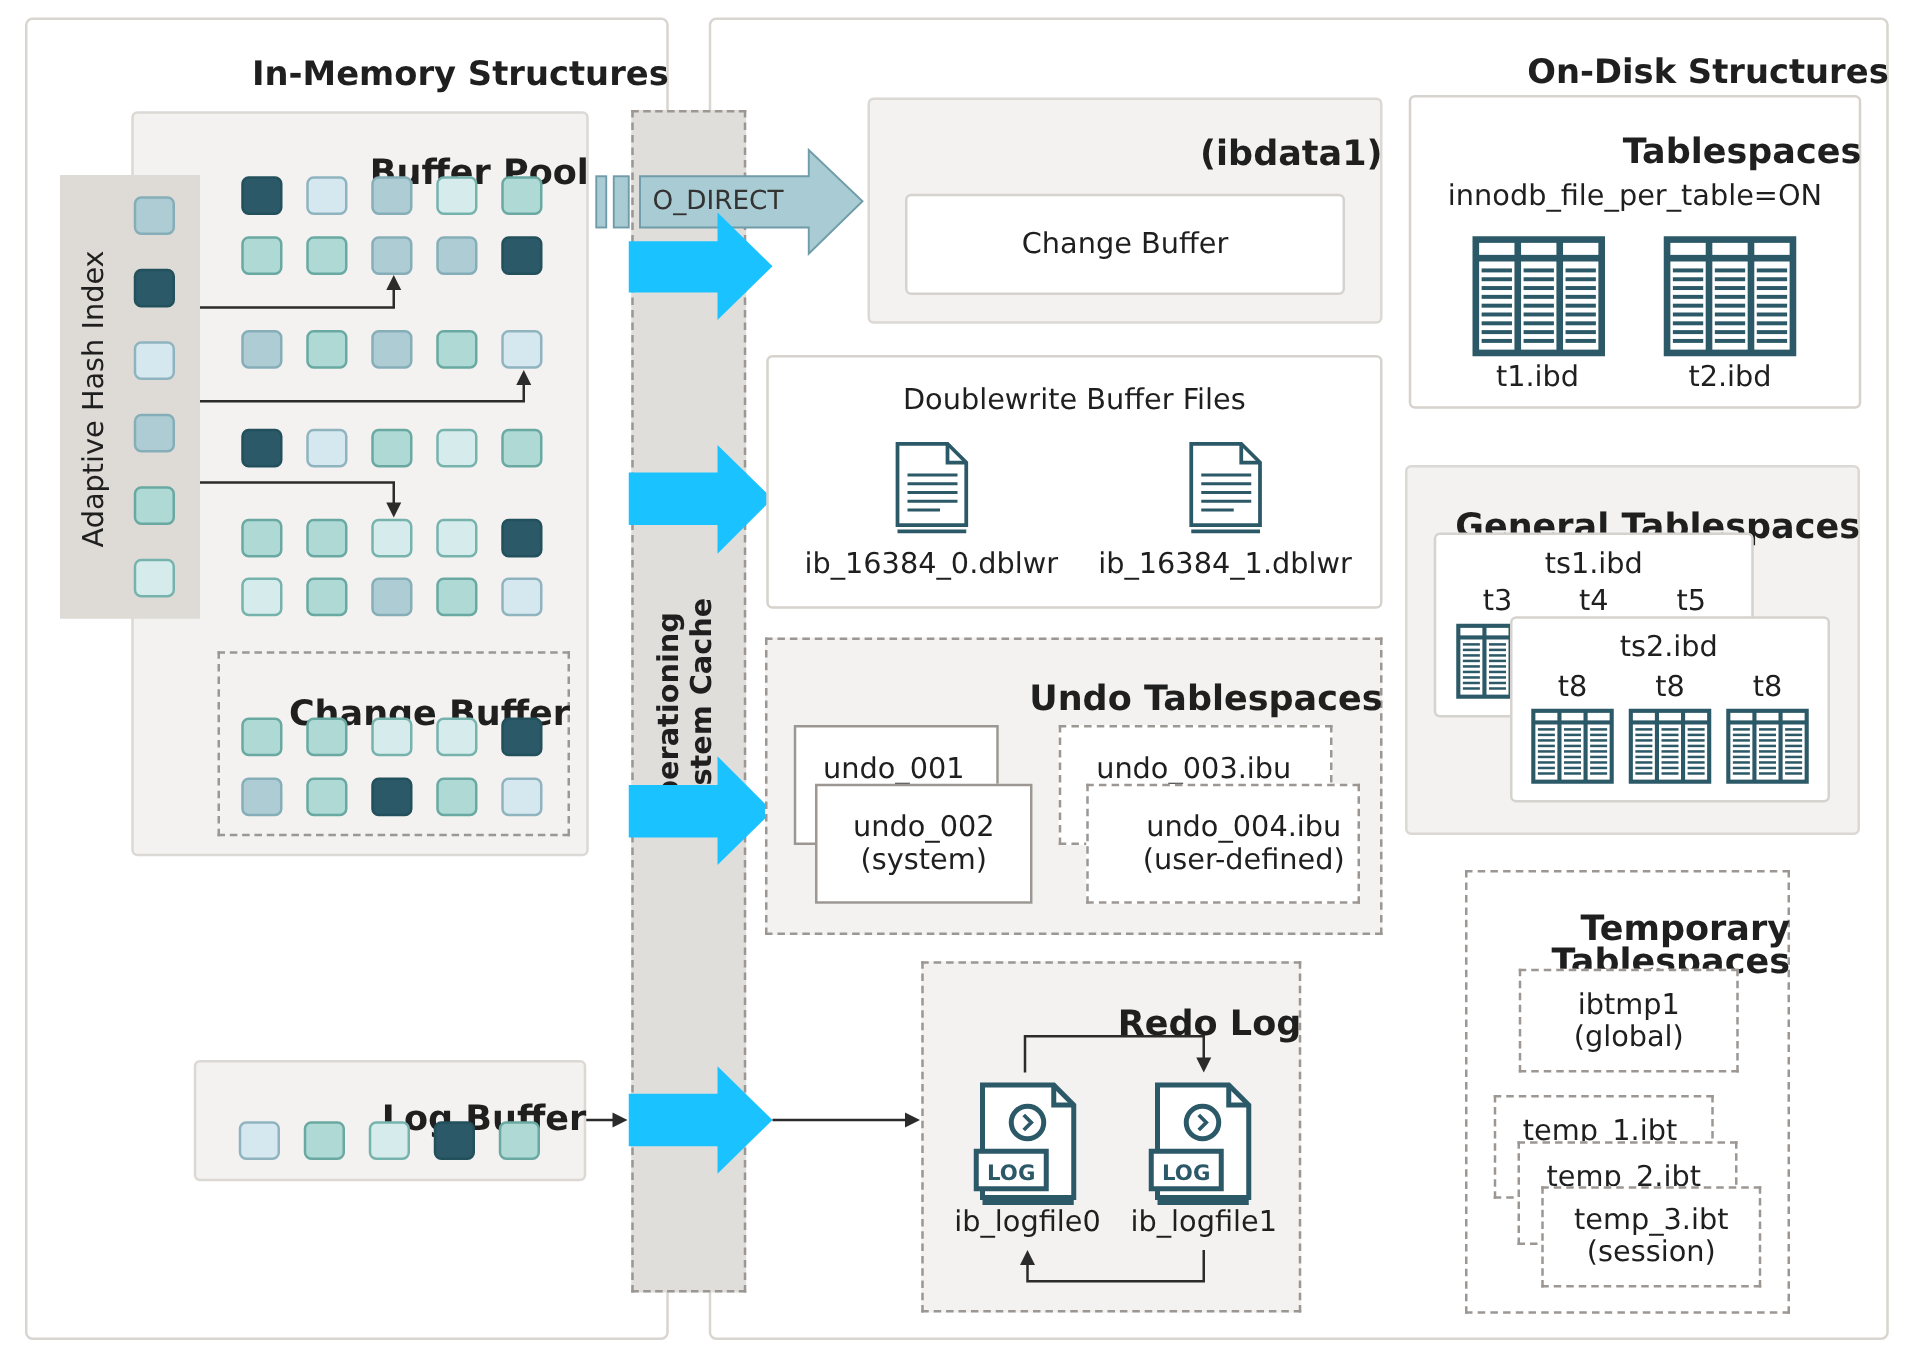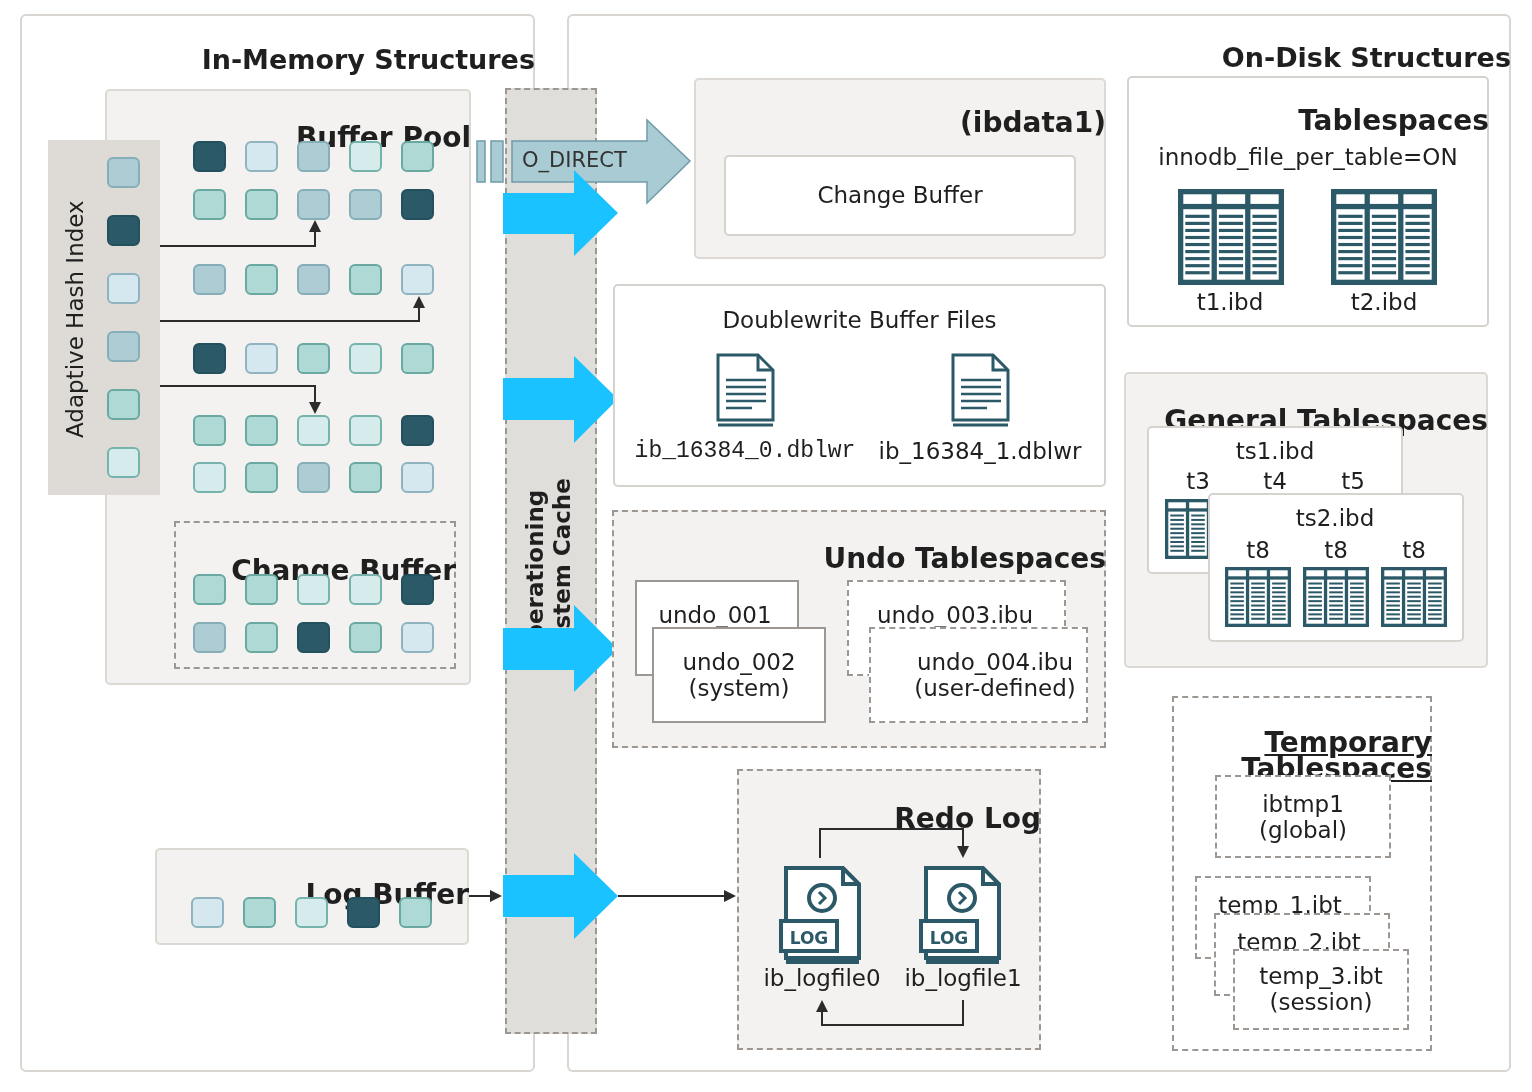--- a/index.html
+++ b/index.html
@@ -164,21 +164,21 @@
     <path d="M718 425 H773"></path>
     <path d="M726 380 H766 M726 387 H766 M726 394 H766 M726 401 H766 M726 408 H752" stroke-width="2.5"></path>
   </g>
   <g fill="#fff" stroke="#2c5967" stroke-width="3">
     <path d="M953 355 H993 L1008 370 V420 H953 Z"></path>
     <path d="M993 355 V370 H1008" fill="none"></path>
     <path d="M953 425 H1008"></path>
     <path d="M961 380 H1001 M961 387 H1001 M961 394 H1001 M961 401 H1001 M961 408 H987" stroke-width="2.5"></path>
   </g>
 </svg>
-<div class="abs txt" style="left:625px;top:438px;width:240px;font-family:Liberation Mono, monospace;">ib_16384_0.dblwr</div>
+<div class="abs txt" style="left:625px;top:438px;width:240px;">ib_16384_0.dblwr</div>
 <div class="abs txt" style="left:862px;top:438px;width:236px;">ib_16384_1.dblwr</div>
 
 <div class="abs dashed" style="left:612px;top:510px;width:494px;height:238px;"></div>
 <div class="abs title mid" style="left:612px;top:522px;width:494px;">Undo Tablespaces</div>
 <div class="abs solid-w" style="left:635px;top:580px;width:164px;height:96px;"></div>
 <div class="abs txt" style="left:640px;top:602px;width:150px;">undo_001</div>
 <div class="abs solid-w" style="left:652px;top:627px;width:174px;height:96px;"></div>
 <div class="abs txt" style="left:652px;top:649px;width:174px;">
   <div>undo_002</div>
   <div>(system)</div>
@@ -455,21 +455,21 @@
     <rect x="47.099999999999994" y="24.330000000000002" width="13.599999999999998" height="2" fill="#2c5967"></rect>
     <rect x="47.099999999999994" y="28.740000000000002" width="13.599999999999998" height="2" fill="#2c5967"></rect>
     <rect x="47.099999999999994" y="33.150000000000006" width="13.599999999999998" height="2" fill="#2c5967"></rect>
     <rect x="47.099999999999994" y="37.56" width="13.599999999999998" height="2" fill="#2c5967"></rect>
     <rect x="47.099999999999994" y="41.97" width="13.599999999999998" height="2" fill="#2c5967"></rect>
     <rect x="47.099999999999994" y="46.38" width="13.599999999999998" height="2" fill="#2c5967"></rect>
     <rect x="47.099999999999994" y="50.79" width="13.599999999999998" height="2" fill="#2c5967"></rect>
   </svg>
 
 <div class="abs dashed-w" style="left:1172px;top:696px;width:260px;height:355px;"></div>
-<div class="abs title mid" style="left:1172px;top:710px;width:260px;line-height:26px;text-decoration:underline;">
+<div class="abs title mid" style="left:1172px;top:710px;width:260px;line-height:26px;">
   <div>Temporary</div>
   <div>Tablespaces</div>
 </div>
 <div class="abs dashed-w" style="left:1215px;top:775px;width:176px;height:83px;"></div>
 <div class="abs txt" style="left:1215px;top:791px;width:176px;">
   <div>ibtmp1</div>
   <div>(global)</div>
 </div>
 <div class="abs dashed-w" style="left:1195px;top:876px;width:176px;height:83px;"></div>
 <div class="abs txt" style="left:1205px;top:892px;width:150px;">temp_1.ibt</div>

